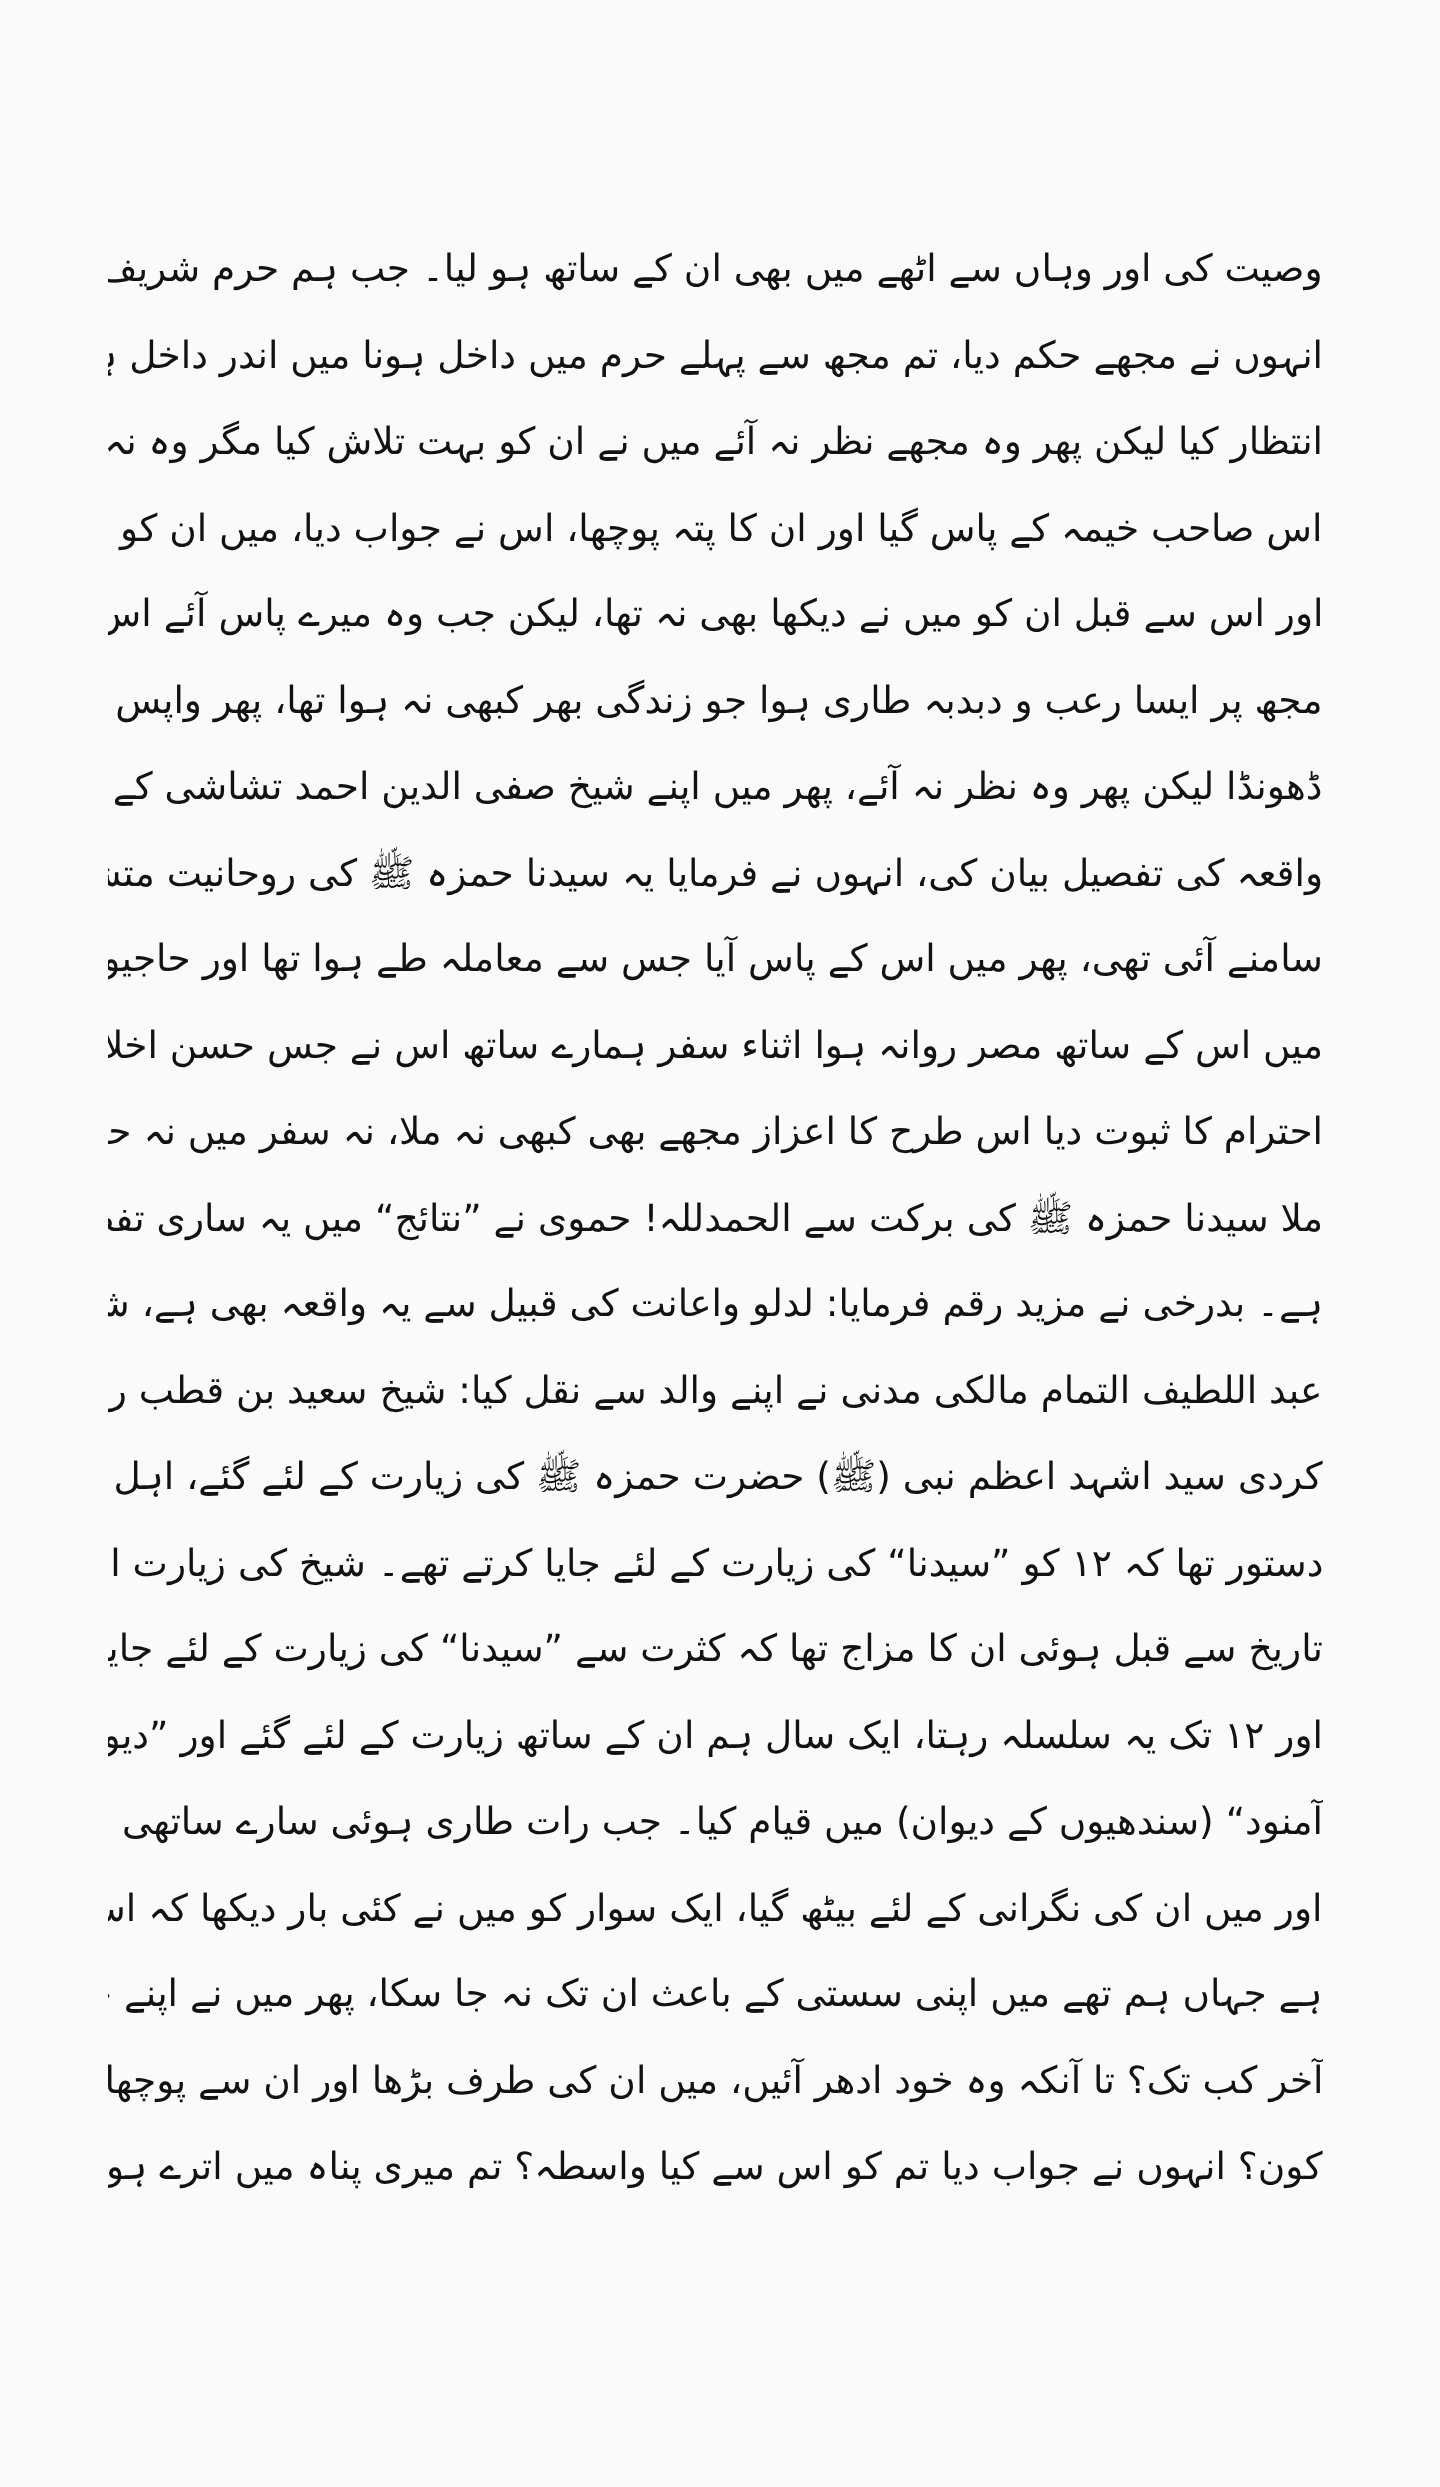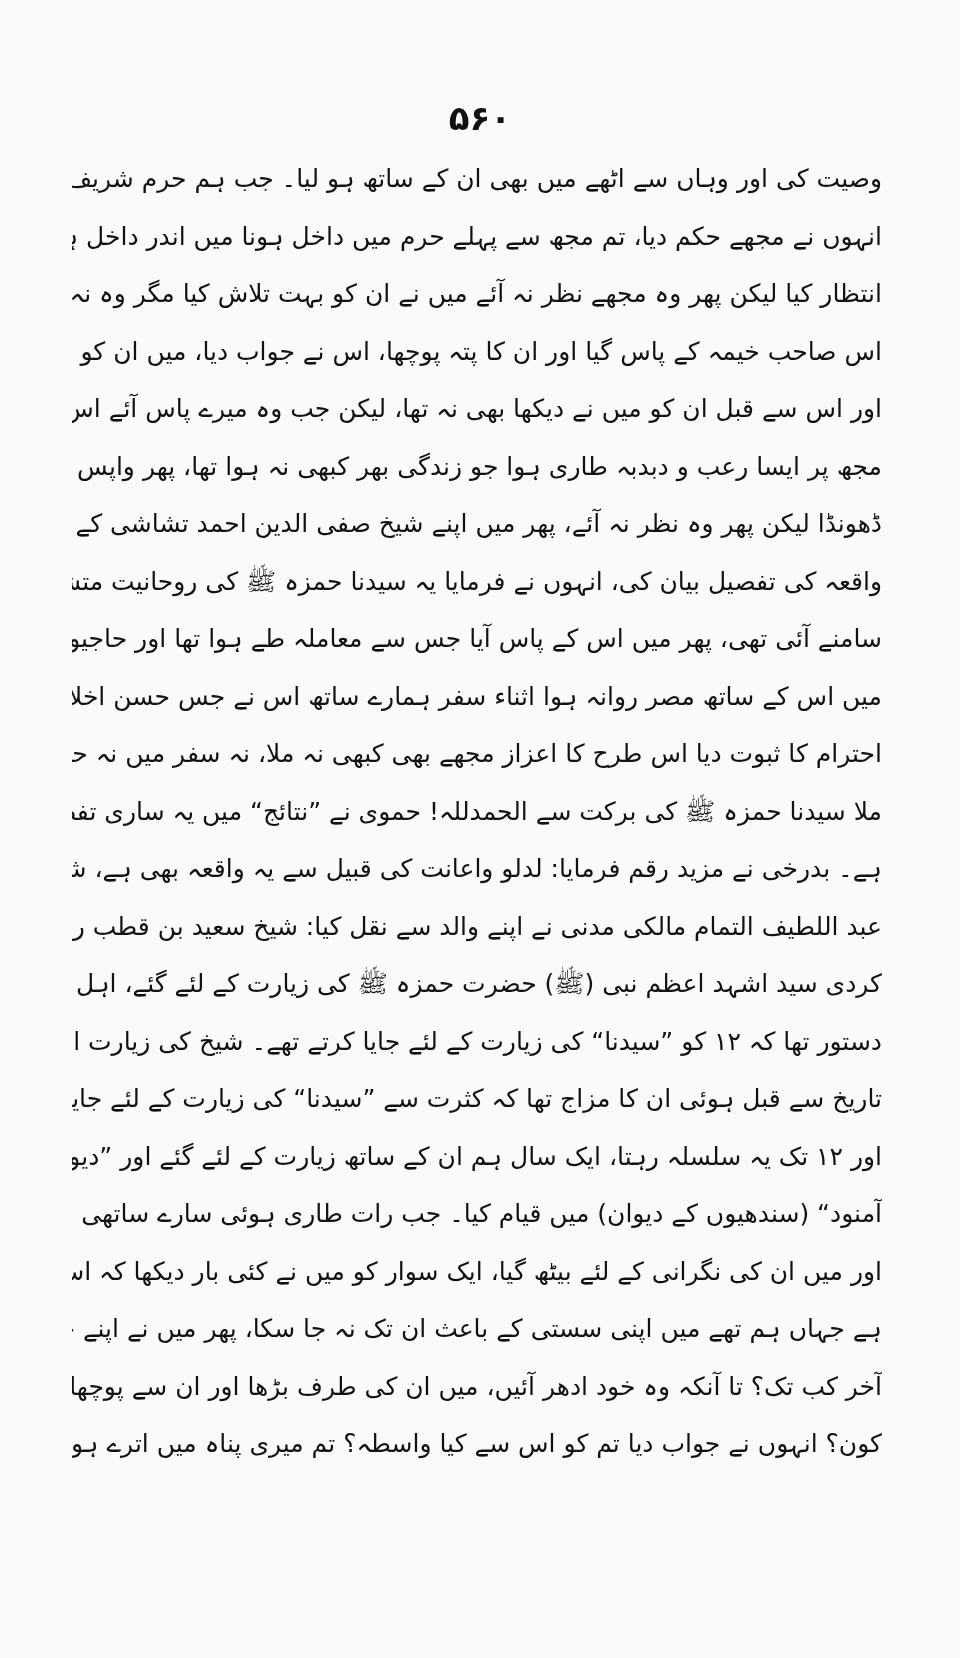--- a/index.html
+++ b/index.html
@@ -48,21 +48,20 @@
     text-align-last: justify;
     -moz-text-align-last: justify;
     color: #121212;
     font-weight: 500;
   }
 </style>
 </head>
 <body>
 
 <div class="page">
-  <div class="page-number">۵۶۰</div>
   <div class="text-block">
     <div class="text-line">وصیت کی اور وہاں سے اٹھے میں بھی ان کے ساتھ ہو لیا۔ جب ہم حرم شریف پہنچے</div>
     <div class="text-line">انہوں نے مجھے حکم دیا، تم مجھ سے پہلے حرم میں داخل ہونا میں اندر داخل ہوا اور نماز تک ان کا</div>
     <div class="text-line">انتظار کیا لیکن پھر وہ مجھے نظر نہ آئے میں نے ان کو بہت تلاش کیا مگر وہ نہ مل سکے، پھر میں</div>
     <div class="text-line">اس صاحب خیمہ کے پاس گیا اور ان کا پتہ پوچھا، اس نے جواب دیا، میں ان کو نہیں پہچانتا</div>
     <div class="text-line">اور اس سے قبل ان کو میں نے دیکھا بھی نہ تھا، لیکن جب وہ میرے پاس آئے اس وقت</div>
     <div class="text-line">مجھ پر ایسا رعب و دبدبہ طاری ہوا جو زندگی بھر کبھی نہ ہوا تھا، پھر واپس آیا اور ان کو بہت</div>
     <div class="text-line">ڈھونڈا لیکن پھر وہ نظر نہ آئے، پھر میں اپنے شیخ صفی الدین احمد تشاشی کے پاس گیا اور</div>
     <div class="text-line">واقعہ کی تفصیل بیان کی، انہوں نے فرمایا یہ سیدنا حمزہ ﷺ کی روحانیت متشکل ہو کر تمہارے</div>
     <div class="text-line">سامنے آئی تھی، پھر میں اس کے پاس آیا جس سے معاملہ طے ہوا تھا اور حاجیوں کی محبت</div>

